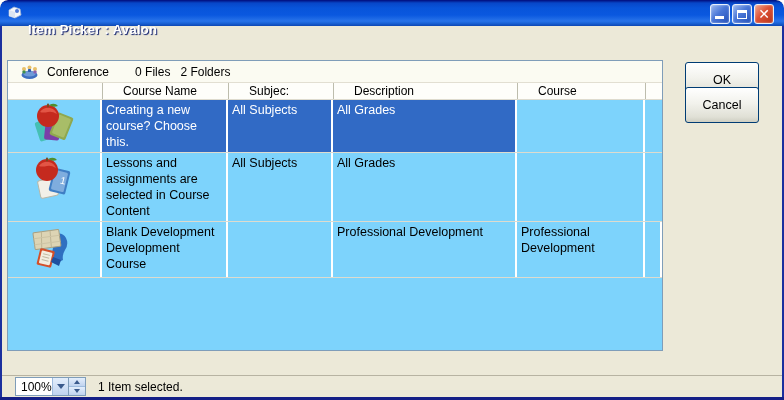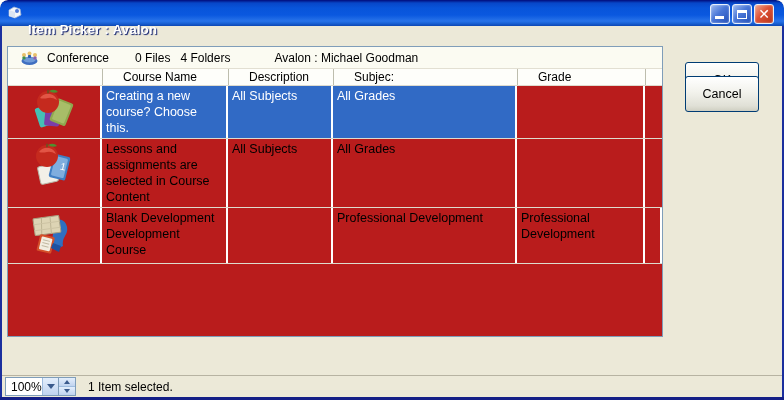--- a/index.html
+++ b/index.html
@@ -32,22 +32,22 @@
     box-shadow:inset 0 0 2px rgba(255,255,255,.6);
   }
   .tb-btn.close { background:linear-gradient(135deg,#f0a58e 0%,#e25g3d 45%,#c03a1c 100%);
     background:linear-gradient(135deg,#f0a58e 0%,#dd5236 45%,#b83318 100%); }
   .glyph-min { width:9px; height:3px; background:#fff; align-self:flex-end; margin:0 auto 4px 4px; }
   .glyph-max { width:10px; height:9px; border:1px solid #fff; border-top-width:3px; }
   .glyph-x { color:#fff; font-size:14px; font-weight:bold; line-height:1; font-family:"DejaVu Sans", sans-serif; }
 
   
   .panel {
-    position:absolute; left:7px; top:46px; width:656px; height:291px;
-    background:#b91c1c; border:1px solid #7f9db9; z-index:4;
+    position:absolute; left:7px; top:60px; width:656px; height:291px;
+    background:#7dd3fc; border:1px solid #7f9db9; z-index:4;
   }
   .info-row {
     height:22px; background:#fbfbf2; border-bottom:1px solid #e2dfd2;
     display:flex; align-items:center; font-size:12px; color:#000;
   }
   .info-row .conf-icon { width:19px; height:16px; margin-left:12px; }
   .info-label { margin-left:8px; }
   .info-files { margin-left:26px; }
   .info-folders { margin-left:10px; }
   .info-owner { margin-left:44px; }
@@ -69,26 +69,26 @@
   .row-icon { width:46px; height:46px; }
   .row-3 .row-icon, .row-2 .row-icon { margin-top:2px; }
 
   
   .xp-btn {
     position:absolute; left:685px; width:74px; height:36px; z-index:4;
     border:1px solid #003c74; border-radius:3px; font-size:12.5px; color:#000;
     background:linear-gradient(to bottom,#ffffff 0%,#f2f2ec 45%,#e0e0d6 85%,#cfcfc2 100%);
     font-family:"Liberation Sans", sans-serif; cursor:pointer;
   }
-  .btn-ok { top:62px; } .btn-cancel { top:76px; }
+  .btn-ok { top:62px; } .btn-cancel { top:87px; }
 
   
   .statusbar {
     position:absolute; left:2px; right:2px; bottom:3px; height:22px; z-index:4;
-    background:#ece9d8; border-top:1px solid #b7b3a2; display:flex; align-items:center; padding-left:3px;
+    background:#ece9d8; border-top:1px solid #b7b3a2; display:flex; align-items:center; padding-left:13px;
   }
   .zoom-combo { display:flex; height:19px; border:1px solid #7f9db9; background:#fff; align-items:stretch; }
   .zoom-value { font-size:12px; padding:2px 4px 0 5px; width:36px; color:#000; }
   .dd-btn, .spin-btn {
     width:16px; background:linear-gradient(to bottom,#e3eefc,#c0d3ef);
     border-left:1px solid #9ebcdf; display:flex; align-items:center; justify-content:center; cursor:pointer;
   }
   .zoom-spinner { display:flex; flex-direction:column; width:17px; height:19px; border:1px solid #7f9db9; border-left:none; }
   .zoom-spinner .spin-btn { width:100%; flex:1; border-left:none; border-top:1px solid #9ebcdf; }
   .zoom-spinner .spin-btn.up { border-top:none; }
@@ -135,30 +135,29 @@
         <ellipse cx="9.5" cy="9.8" rx="6.2" ry="2.6" fill="#6f9ad8"></ellipse>
         <circle cx="4" cy="5" r="2" fill="#e8c06a"></circle>
           <rect x="2.4" y="6.6" width="3.2" height="3" rx="1" fill="#3f8f4f"></rect>
         <circle cx="9.5" cy="3.4" r="2" fill="#e8c06a"></circle>
           <rect x="7.9" y="5" width="3.2" height="3" rx="1" fill="#2f5fae"></rect>
         <circle cx="15" cy="5" r="2" fill="#e8c06a"></circle>
           <rect x="13.4" y="6.6" width="3.2" height="3" rx="1" fill="#8a5fae"></rect>
       </svg>
       <span class="info-label">Conference</span>
       <span class="info-files">0 Files</span>
-      <span class="info-folders">4 Folders</span>
-      <span class="info-owner">Avalon : Michael Goodman</span>
+      <span class="info-folders">2 Folders</span>
     </div>
 
     <div class="cols thead">
       <div class="hcell first"></div>
       <div class="hcell">Course Name</div>
+      <div class="hcell">Subjec:</div>
       <div class="hcell">Description</div>
-      <div class="hcell">Subjec:</div>
-      <div class="hcell">Grade</div>
+      <div class="hcell">Course</div>
       <div class="hcell"></div>
     </div>
 
     <div class="cols row row-1 selected">
       <div class="icon-cell">
         <svg class="row-icon" viewBox="0 0 46 46">
           <rect x="6" y="18" width="16" height="20" rx="2" fill="#45c0b4" transform="rotate(-18 14 28)"></rect>
           <rect x="14" y="16" width="15" height="22" rx="2" fill="#7a3fa8" transform="rotate(6 21 27)"></rect>
           <rect x="22" y="12" width="17" height="24" rx="2" fill="#8fa84f" transform="rotate(22 30 24)"></rect>
           <rect x="24" y="14" width="13" height="20" rx="1.5" fill="#a8bd68" transform="rotate(22 30 24)"></rect>

